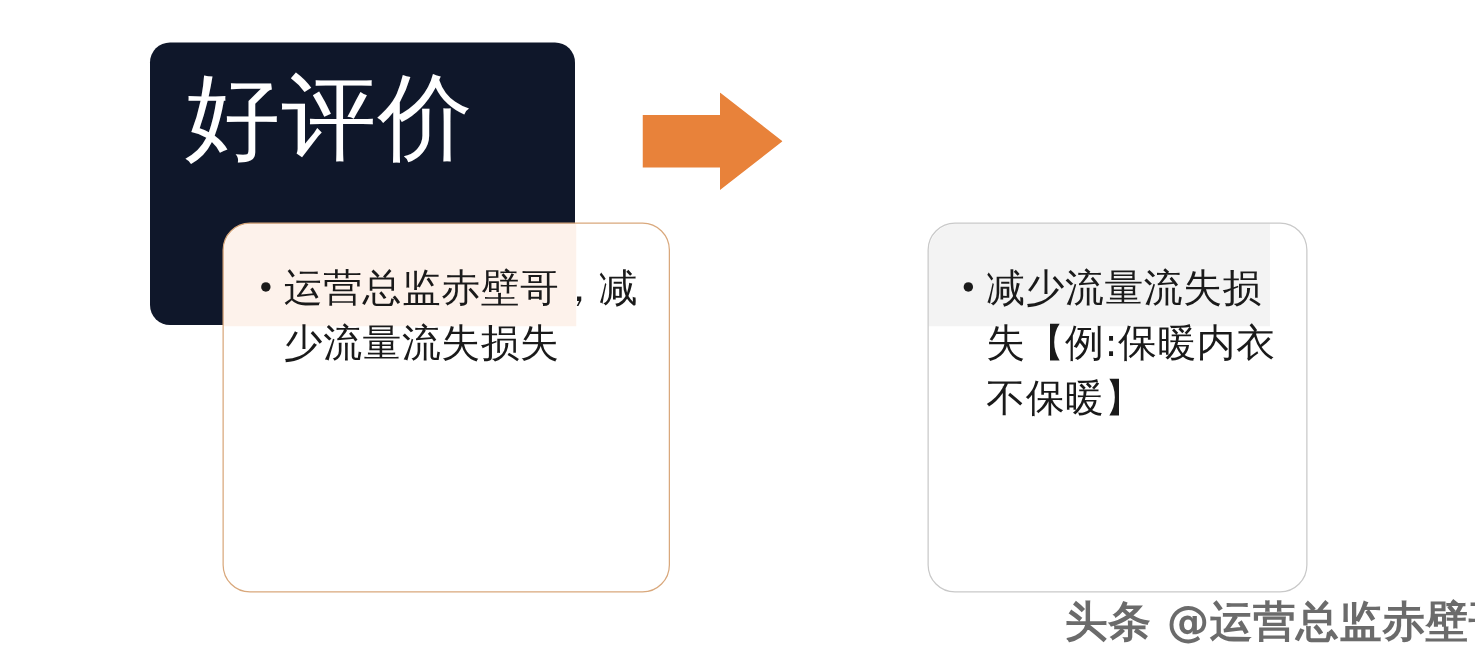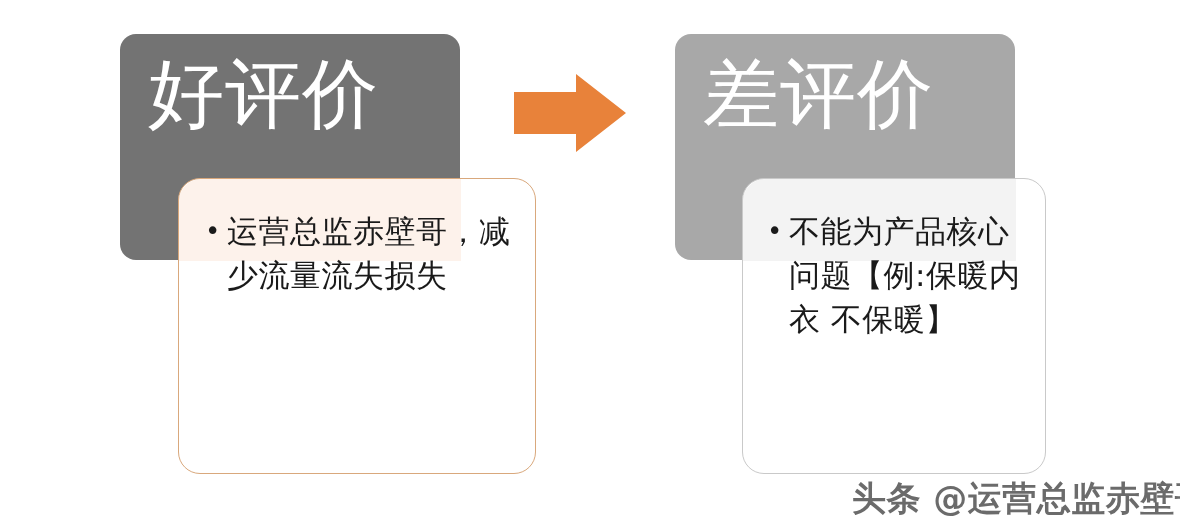--- a/index.html
+++ b/index.html
@@ -25,21 +25,21 @@
   .block {
     position: absolute;
     border-radius: 16px;
     box-sizing: border-box;
   }
   .block-left {
     left: 120px;
     top: 34px;
     width: 340px;
     height: 226px;
-    background: #737373;
+    background: #0f172a;
   }
   .block-right {
     left: 675px;
     top: 34px;
     width: 340px;
     height: 226px;
     background: #A8A8A8;
   }
   .block-title {
     position: absolute;
@@ -168,29 +168,26 @@
       </li>
     </ul>
   </div>
 
   <div class="arrow">
     <svg viewBox="0 0 112 78" width="112" height="78" aria-hidden="true">
       <polygon points="0,18 62,18 62,0 112,39 62,78 62,60 0,60" fill="#E8823A"></polygon>
     </svg>
   </div>
 
-  <div class="block block-right">
-    <div class="block-title">差评价</div>
-  </div>
 
   <div class="card card-right">
     <div class="card-tint"></div>
     <ul class="bullet-list">
       <li class="bullet-item">
         <span class="bullet-dot">•</span>
-        <span class="bullet-text">不能为产品核心问题【例:保暖内衣 不保暖】</span>
+        <span class="bullet-text">减少流量流失损失【例:保暖内衣 不保暖】</span>
       </li>
     </ul>
   </div>
 
   <div class="watermark">头条 @运营总监赤壁哥</div>
 
 </div>
 
 </body></html>

